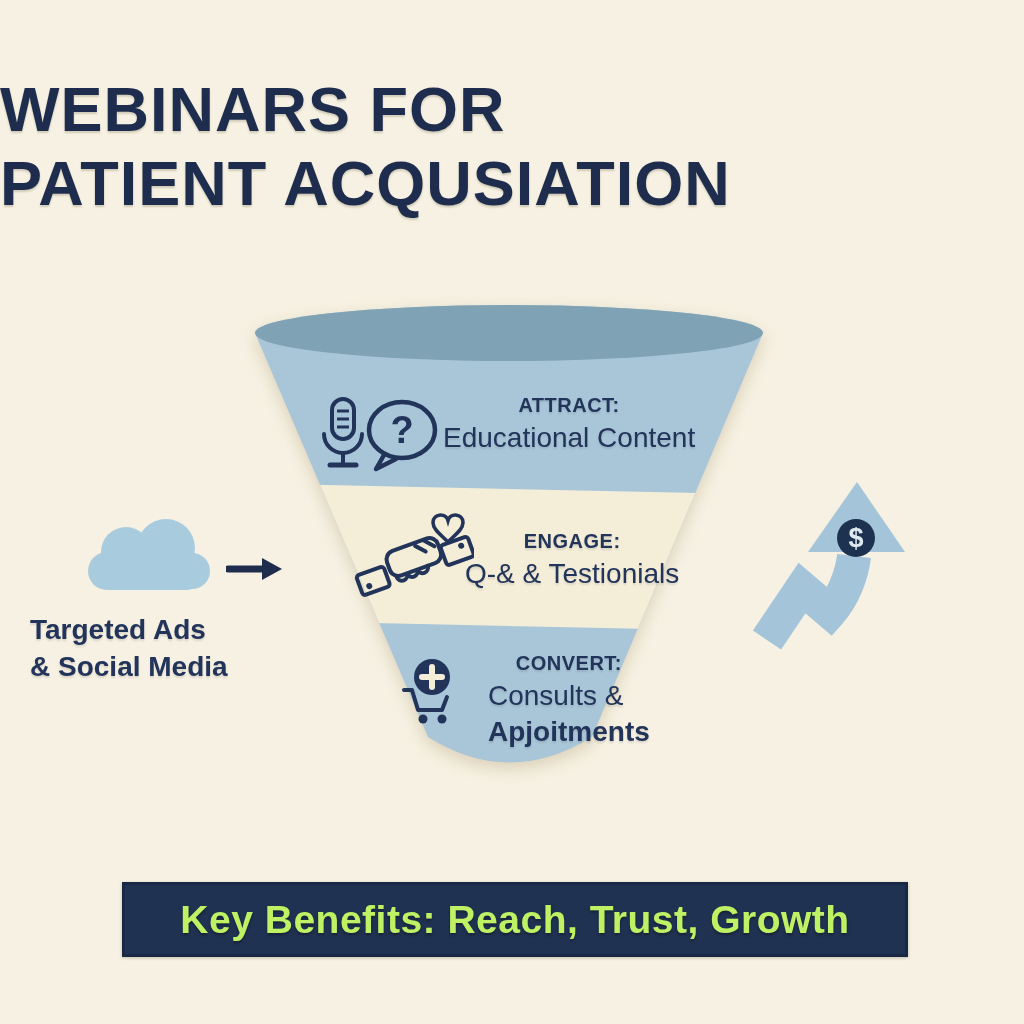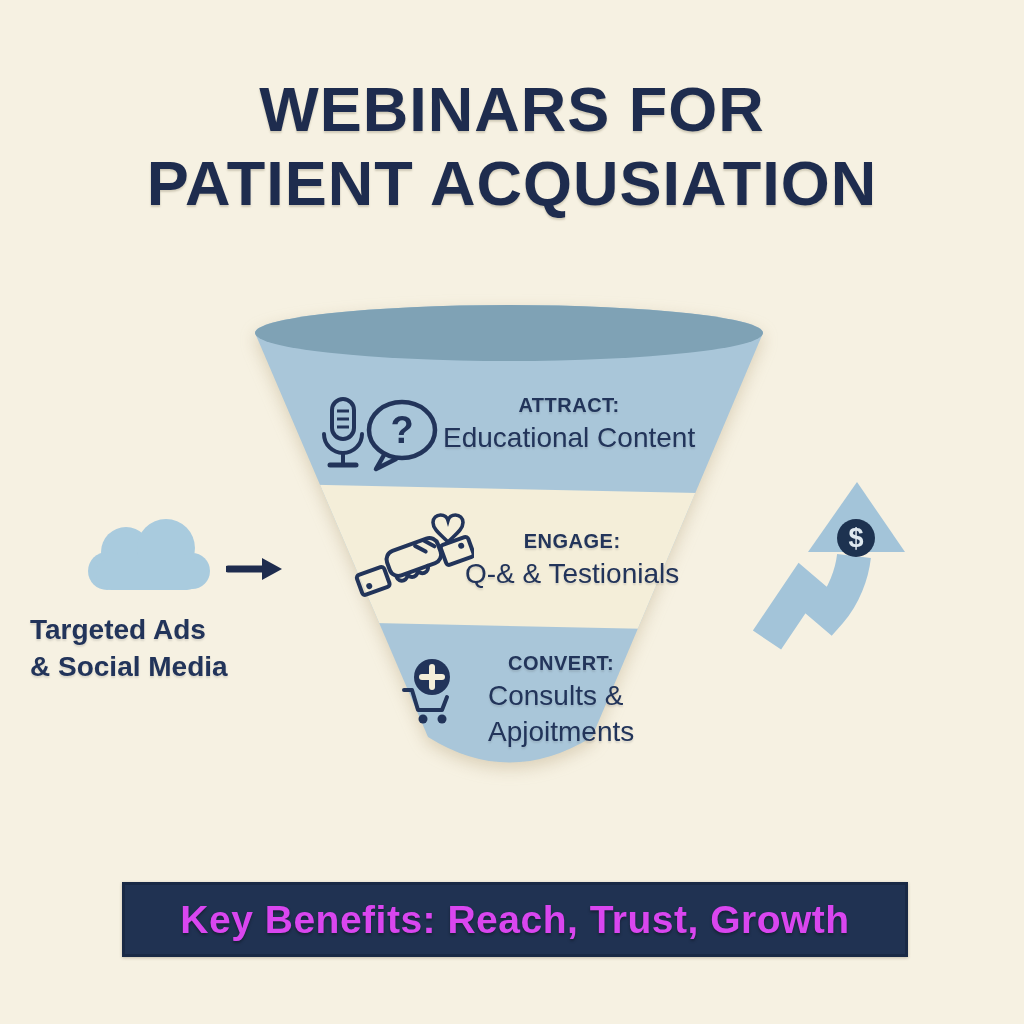--- a/index.html
+++ b/index.html
@@ -10,34 +10,33 @@
     height: 1024px;
     background: #f6f1e2;
     overflow: hidden;
   }
   svg text { font-family: "Liberation Sans", sans-serif; }
 
   
   .title {
     position: absolute;
     top: 72px; left: 0; right: 0;
-    text-align: center;
     color: #1e2c4e;
     font-weight: 800;
     font-size: 63px;
     line-height: 1.18;
     letter-spacing: 1px;
     text-shadow: 0 2px 2px rgba(100,90,60,0.25);
   }
 
   
   .stage-text { position: absolute; color: #22345a; text-shadow: 0 2px 2px rgba(60,60,60,0.15); }
   .stage-label { font-size: 20px; font-weight: 800; letter-spacing: 0.5px; text-align: center; }
   .stage-desc  { font-size: 28px; font-weight: 400; margin-top: 5px; }
-  .stage-desc-line { font-size: 28px; font-weight: 400; margin-top: 4px; }
+  .stage-desc-line { font-size: 28px; font-weight: 700; margin-top: 4px; }
 
   .attract-text { left: 443px; top: 394px; }
   .engage-text  { left: 465px; top: 530px; }
   .convert-text { left: 488px; top: 652px; }
 
   .icon-abs { position: absolute; }
 
   
   .left-label {
     position: absolute;
@@ -60,21 +59,21 @@
 
   
   .footer-banner {
     position: absolute;
     left: 122px; top: 882px; width: 786px; height: 75px;
     background: #203252;
     display: flex; align-items: center; justify-content: center;
     box-shadow: inset 0 0 0 3px rgba(15,25,45,0.35), 0 1px 3px rgba(80,70,50,0.3);
   }
   .footer-text {
-    color: #d946ef;
+    color: #bef264;
     font-size: 39px; font-weight: 700;
     letter-spacing: 0.5px;
     text-shadow: 0 2px 3px rgba(0,0,0,0.35);
   }
 </style>
 </head>
 <body>
 
 <div class="canvas">
 

